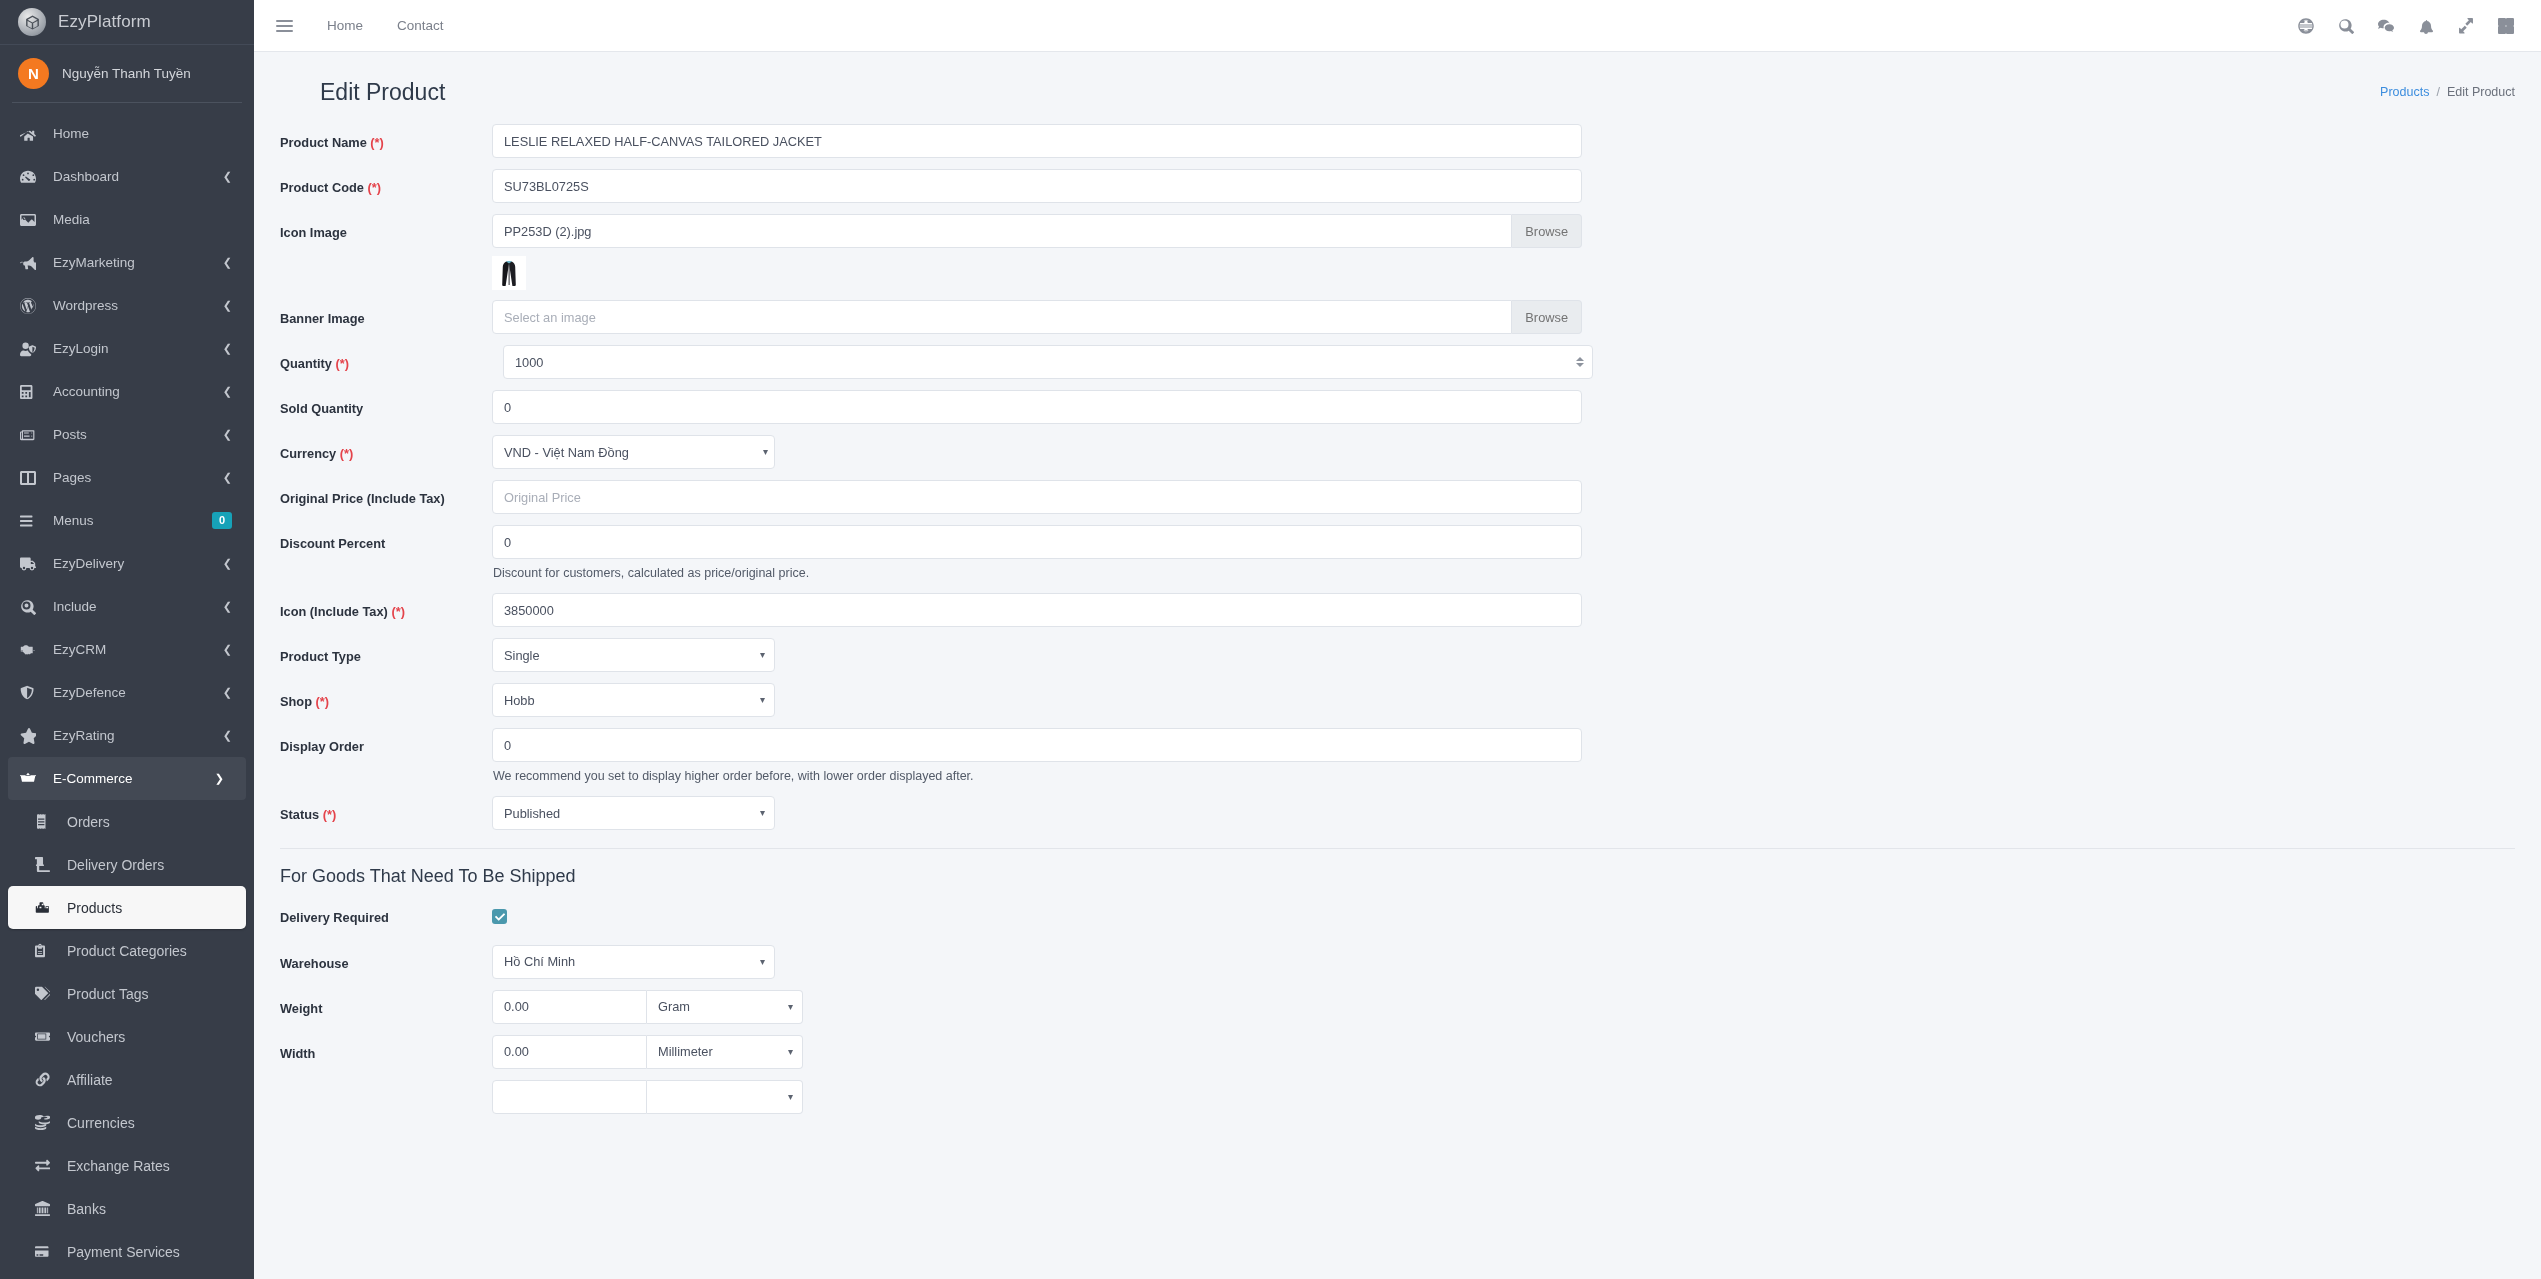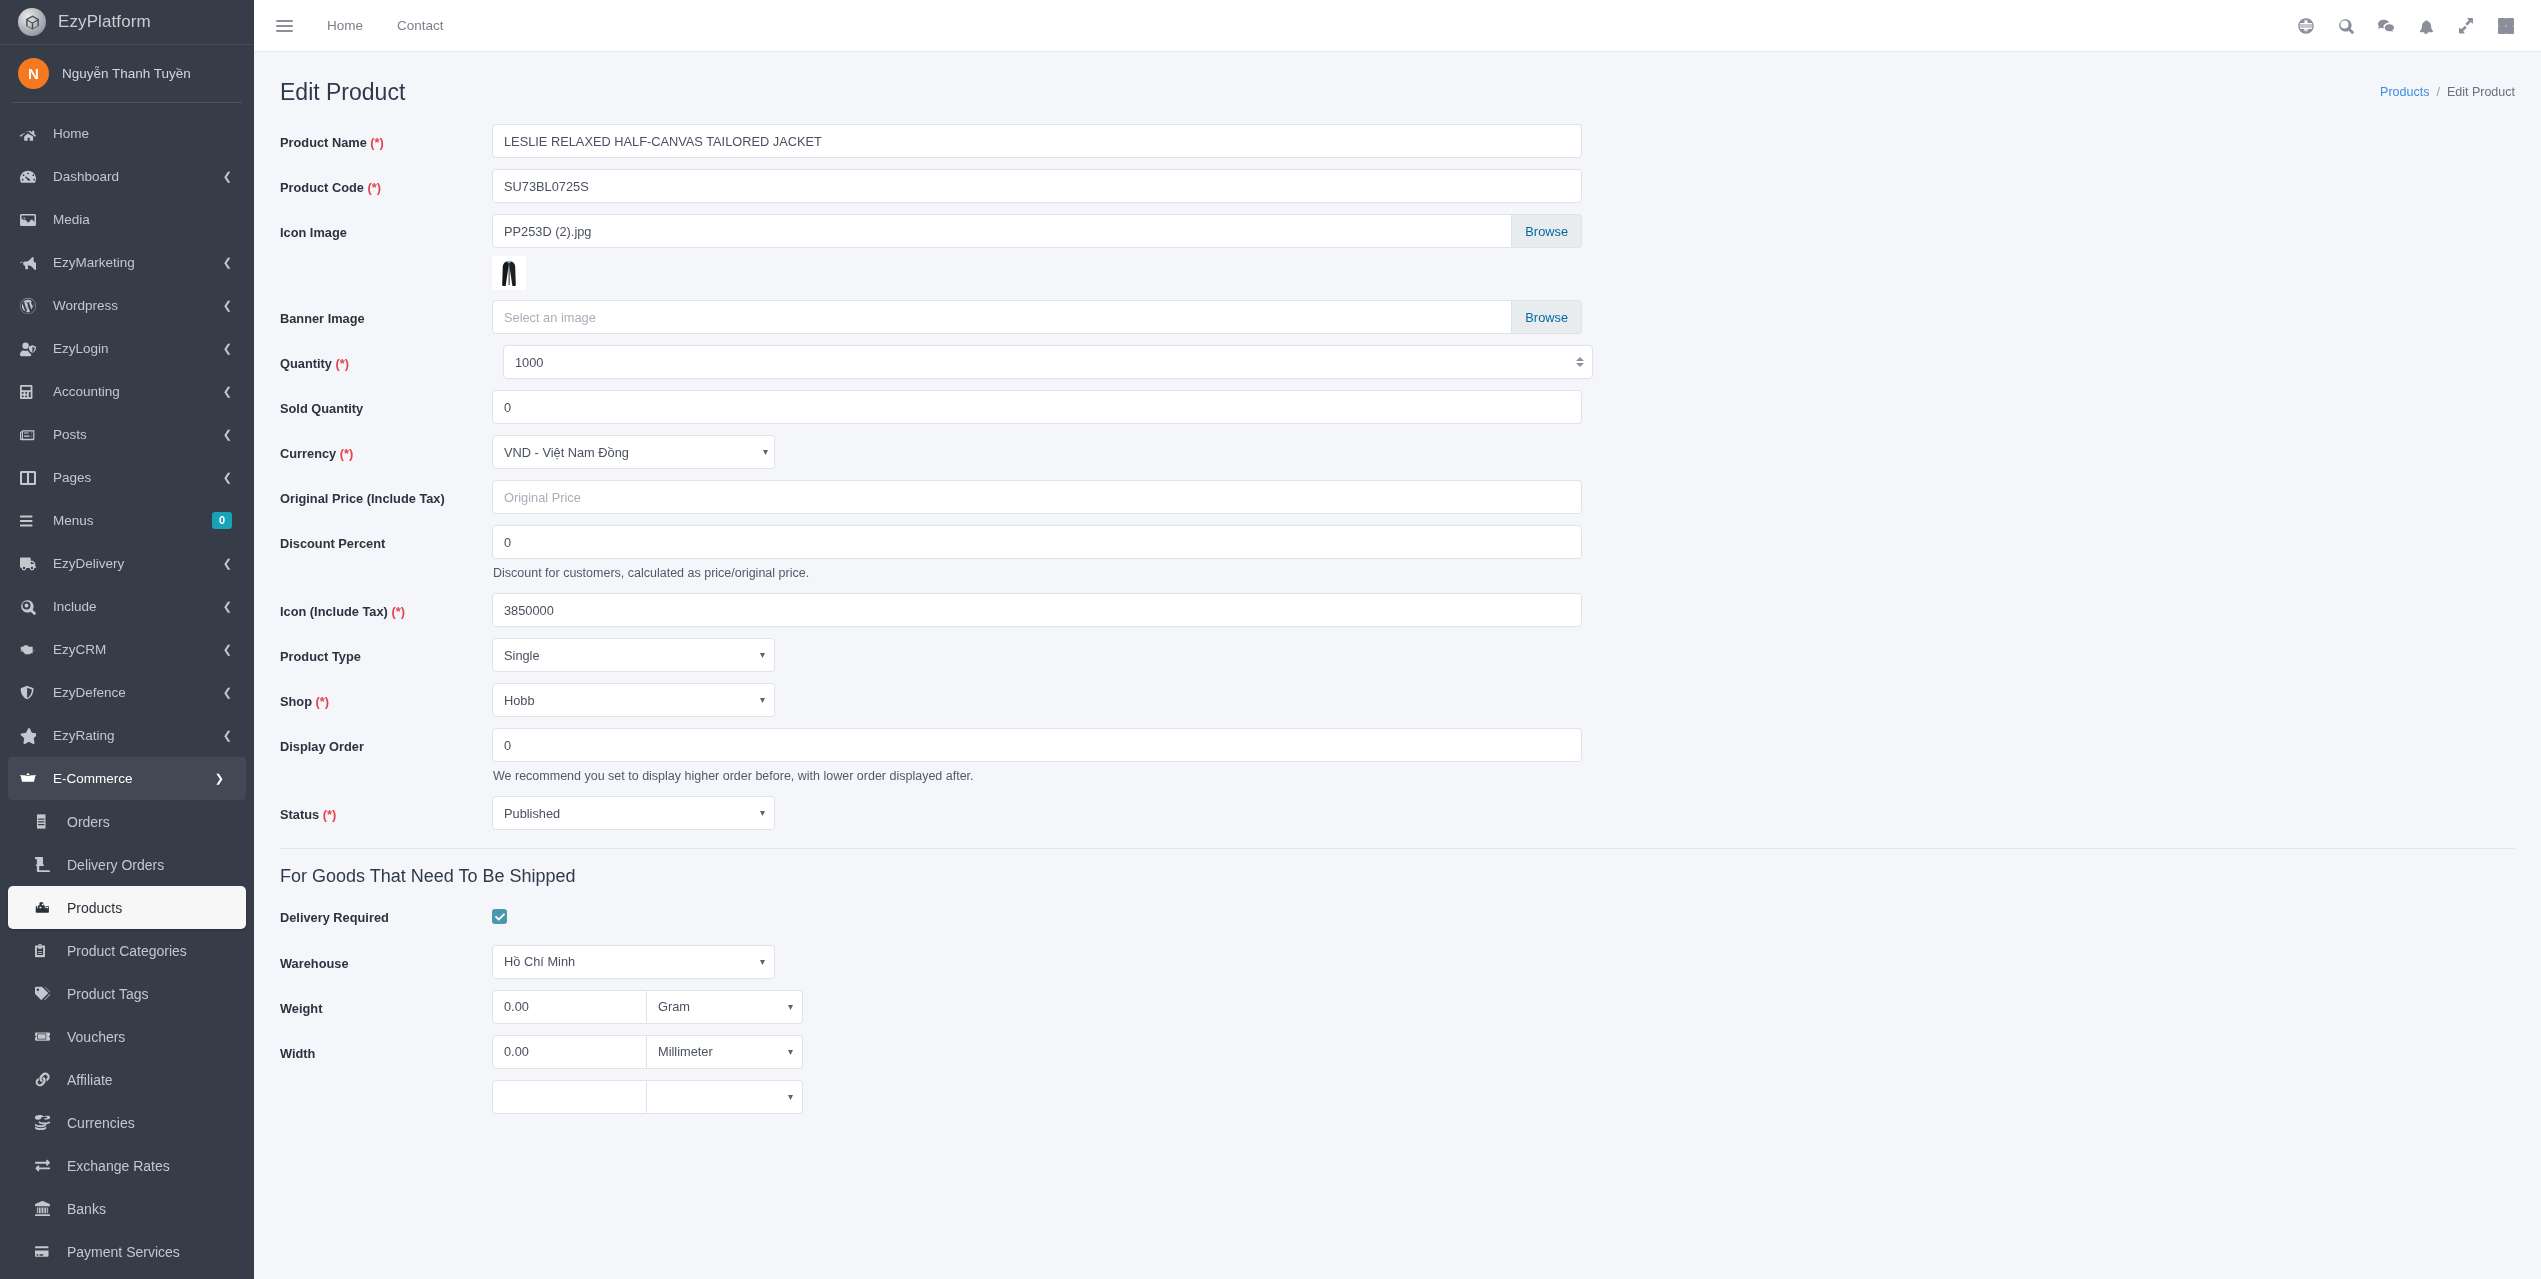--- a/index.html
+++ b/index.html
@@ -130,20 +130,21 @@
   .topicons .ti {
     width: 34px; height: 34px; display: flex; align-items: center; justify-content: center;
     color: #8a8f99; cursor: pointer;
   }
   .topicons .ti svg { width: 16px; height: 16px; fill: currentColor; }
 
   .page-head {
     display: flex; align-items: center;
     padding: 22px 26px 0 26px;
     height: 58px;
+    margin-left: 40px;
   }
   .page-title { font-size: 23px; color: #2f3a4a; font-weight: 400; }
   .breadcrumb { margin-left: auto; font-size: 12.5px; color: #6b717c; display: flex; gap: 7px; }
   .breadcrumb a { color: #3c8dde; text-decoration: none; cursor: pointer; }
   .breadcrumb .sep { color: #9aa0aa; }
 
   .form-area { padding: 14px 26px 0 26px; }
 
   .row {
     display: flex; align-items: flex-start;
@@ -178,21 +179,21 @@
   .input-group .fld {
     border-top-right-radius: 0; border-bottom-right-radius: 0;
   }
   .browse-btn {
     flex: 0 0 auto;
     height: 34px;
     background: #e9ecef;
     border: 1px solid #dfe3e9;
     border-left: none;
     border-top-right-radius: 4px; border-bottom-right-radius: 4px;
-    font-size: 12.8px; color: #0369a1;
+    font-size: 12.8px; color: #737373;
     padding: 12px 13px;
     cursor: pointer;
     display: flex; align-items: center;
     font-family: "Liberation Sans", sans-serif;
   }
 
   .thumb-wrap { padding: 8px 0 6px 0; }
   .thumb {
     width: 34px; height: 34px; background: #fff;
     display: flex; align-items: flex-end; justify-content: center;

